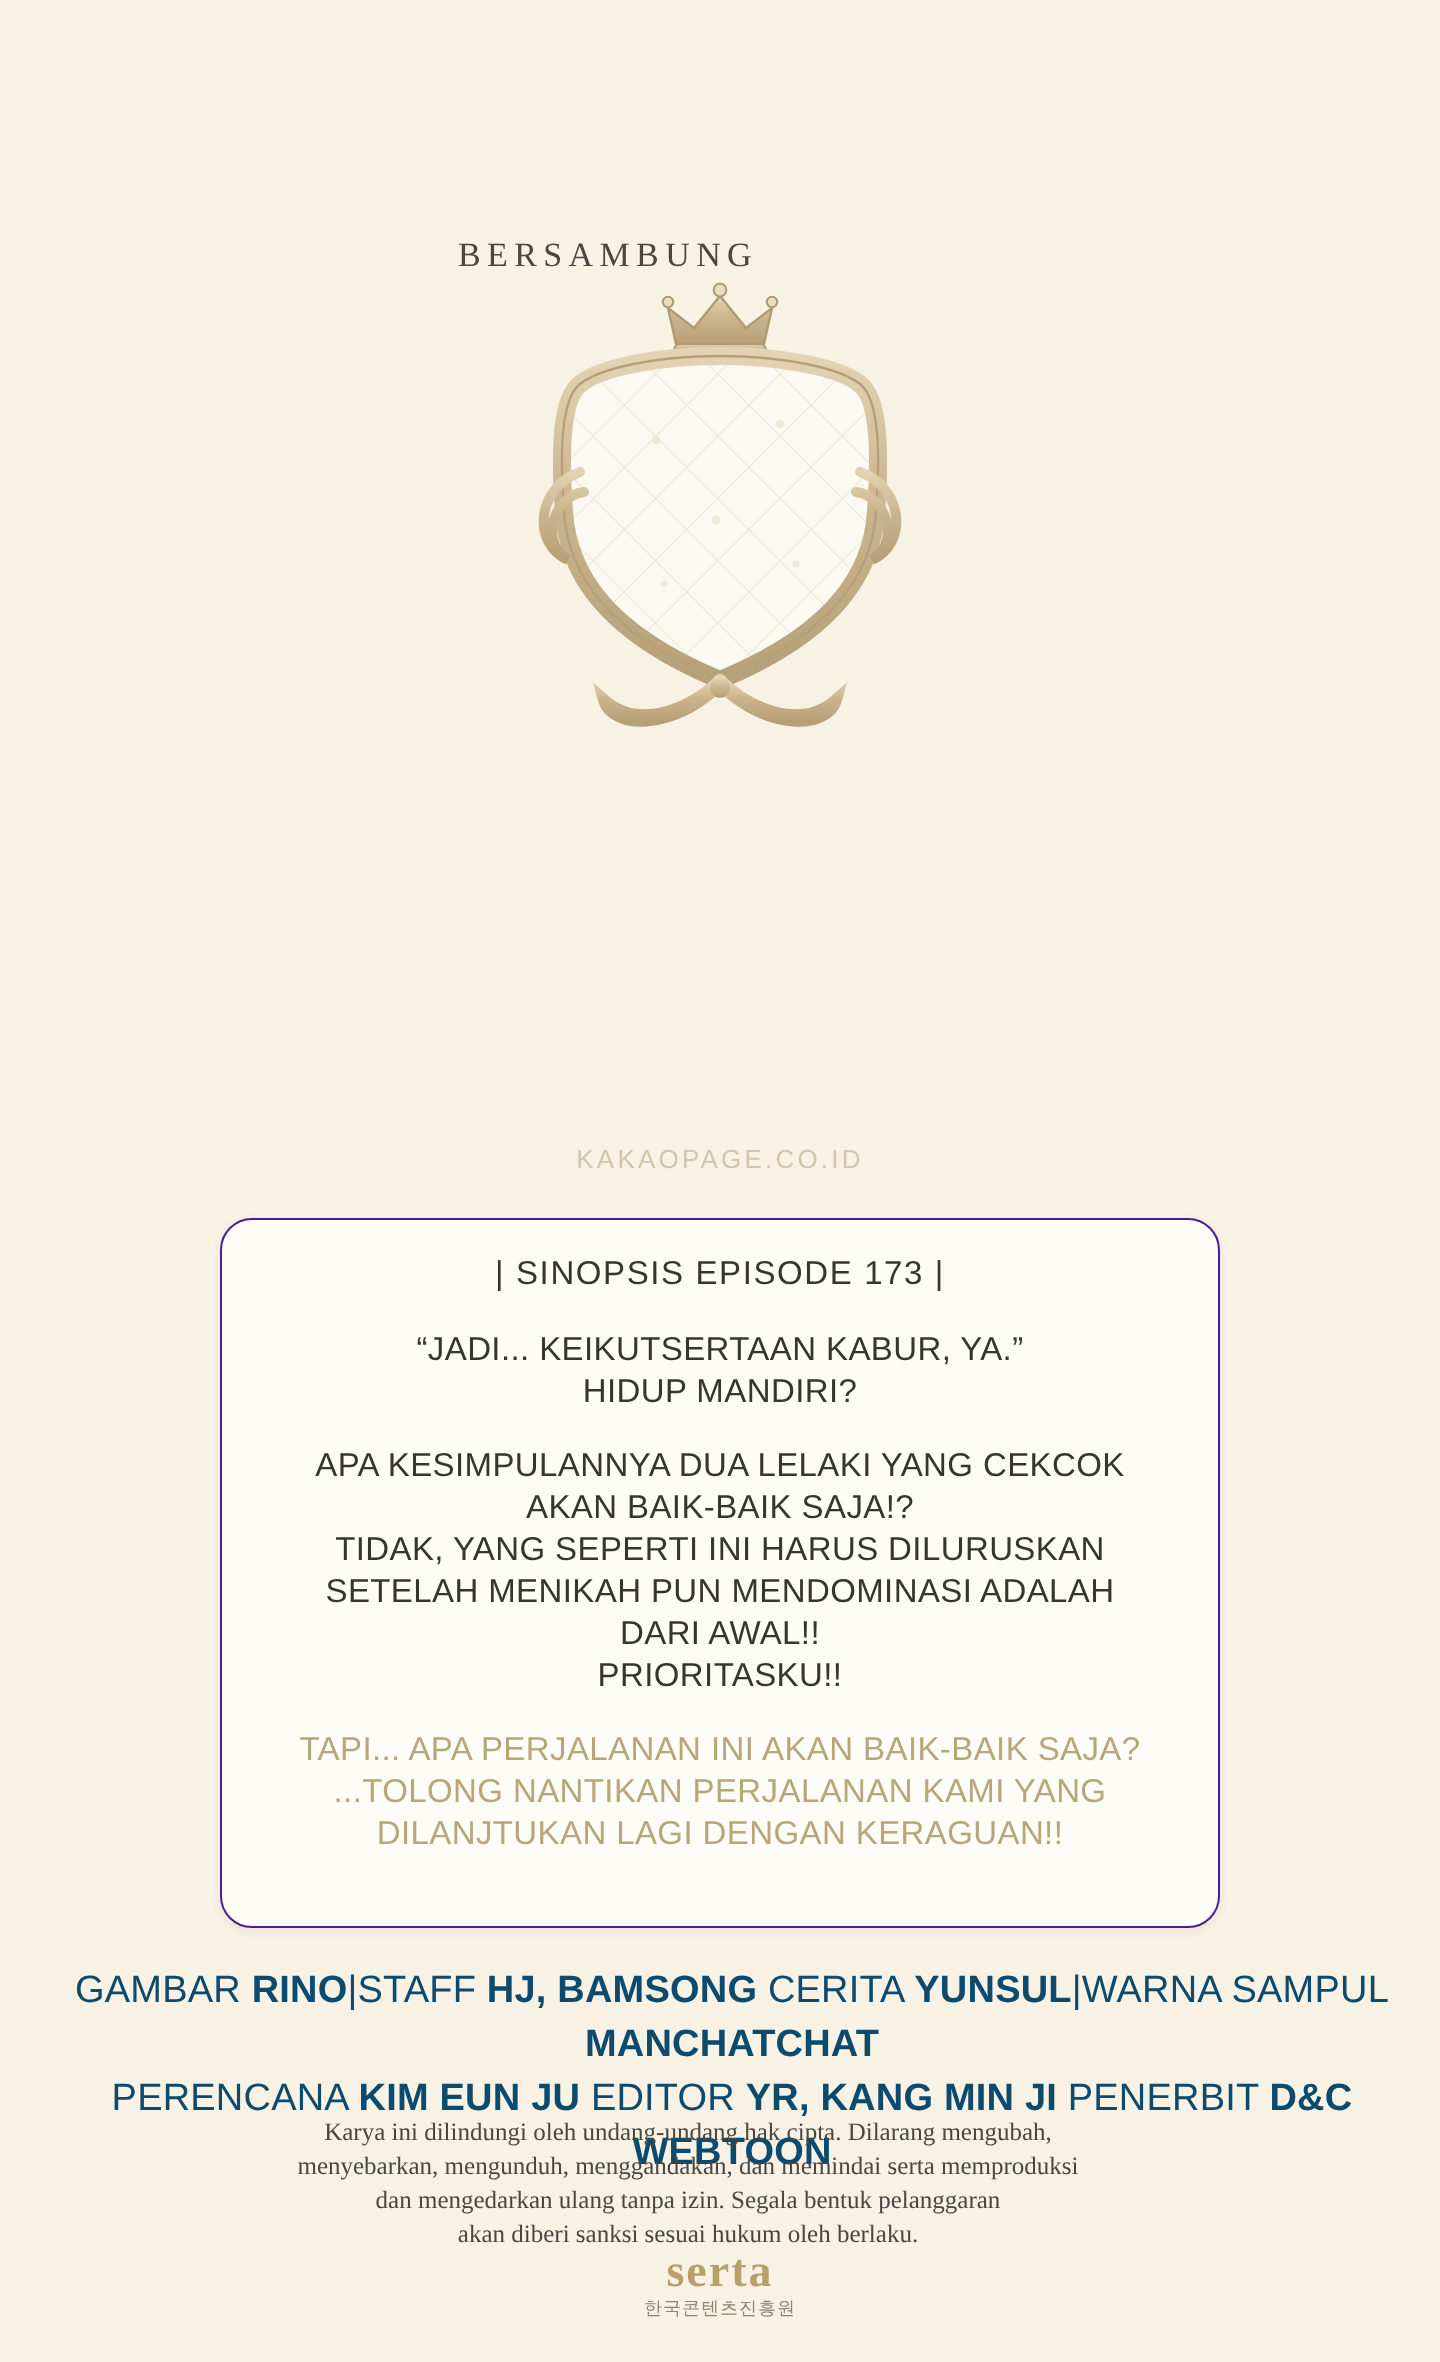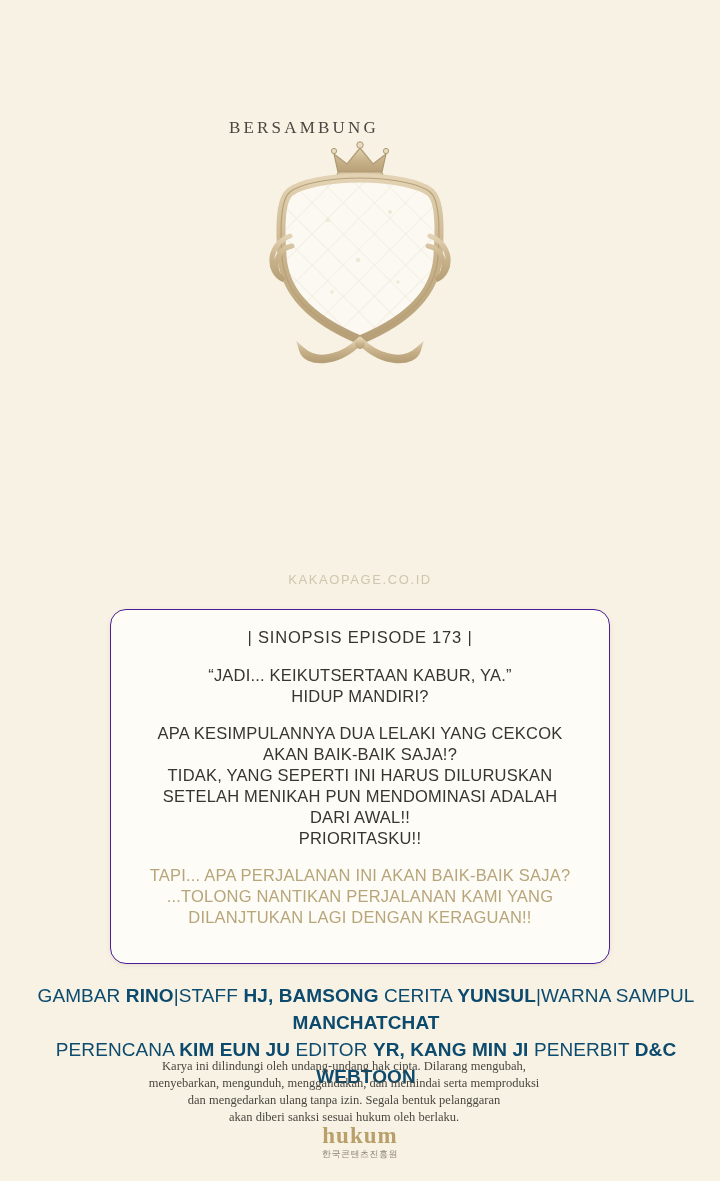--- a/index.html
+++ b/index.html
@@ -232,15 +232,15 @@
 </div>
 
 <div class="legal">
   <span class="ln">Karya ini dilindungi oleh undang-undang hak cipta. Dilarang mengubah,</span>
   <span class="ln">menyebarkan, mengunduh, menggandakan, dan memindai serta memproduksi</span>
   <span class="ln">dan mengedarkan ulang tanpa izin. Segala bentuk pelanggaran</span>
   <span class="ln">akan diberi sanksi sesuai hukum oleh berlaku.</span>
 </div>
 
 <div class="kocca">
-  <div class="kocca-mark">hukum</div>
+  <div class="kocca-mark">serta</div>
   <div class="kocca-sub">한국콘텐츠진흥원</div>
 </div>
 
 </body></html>

